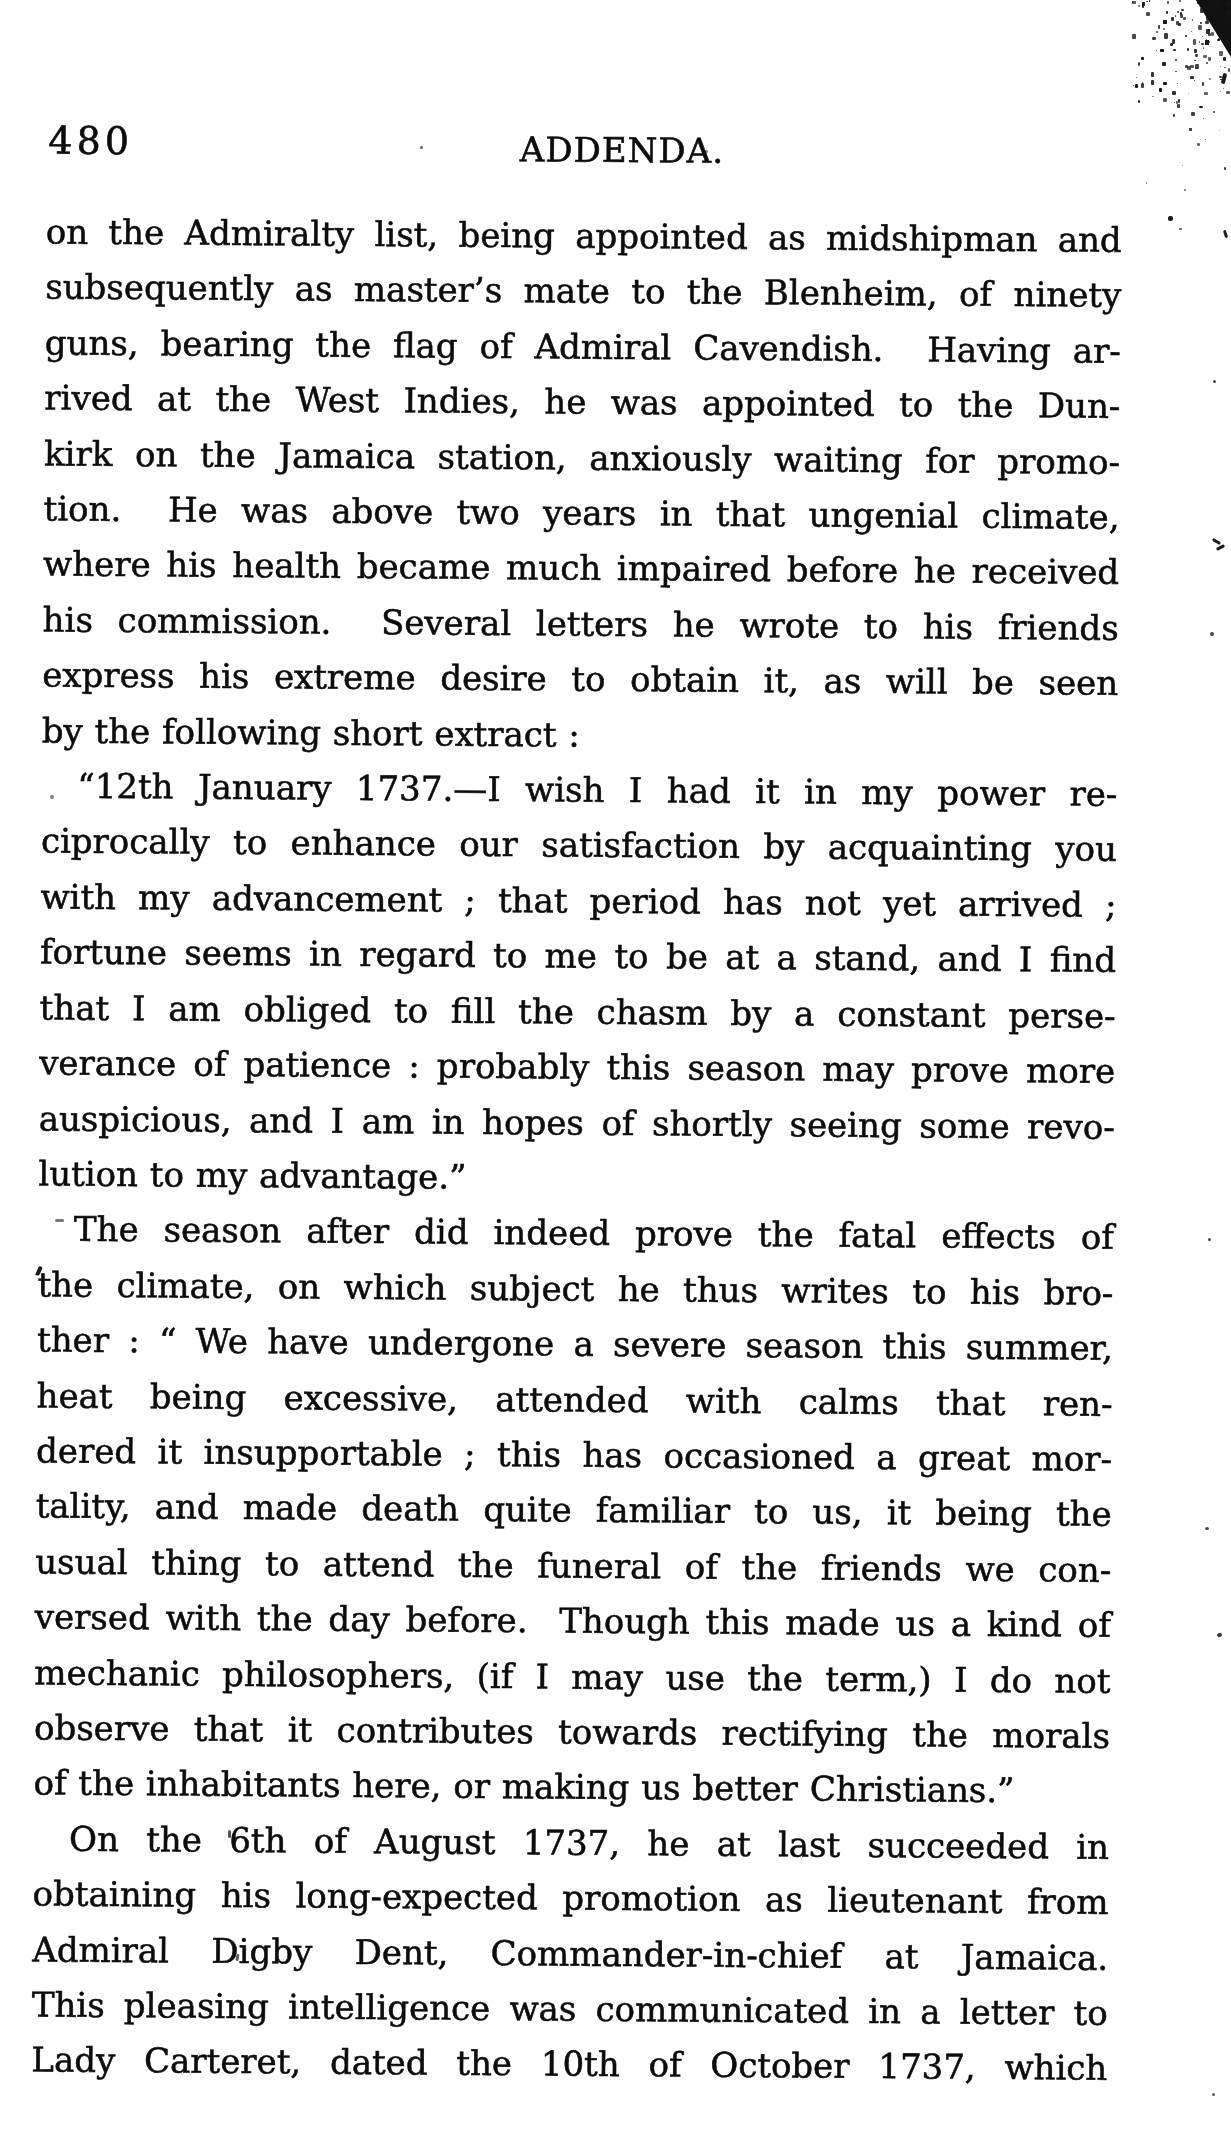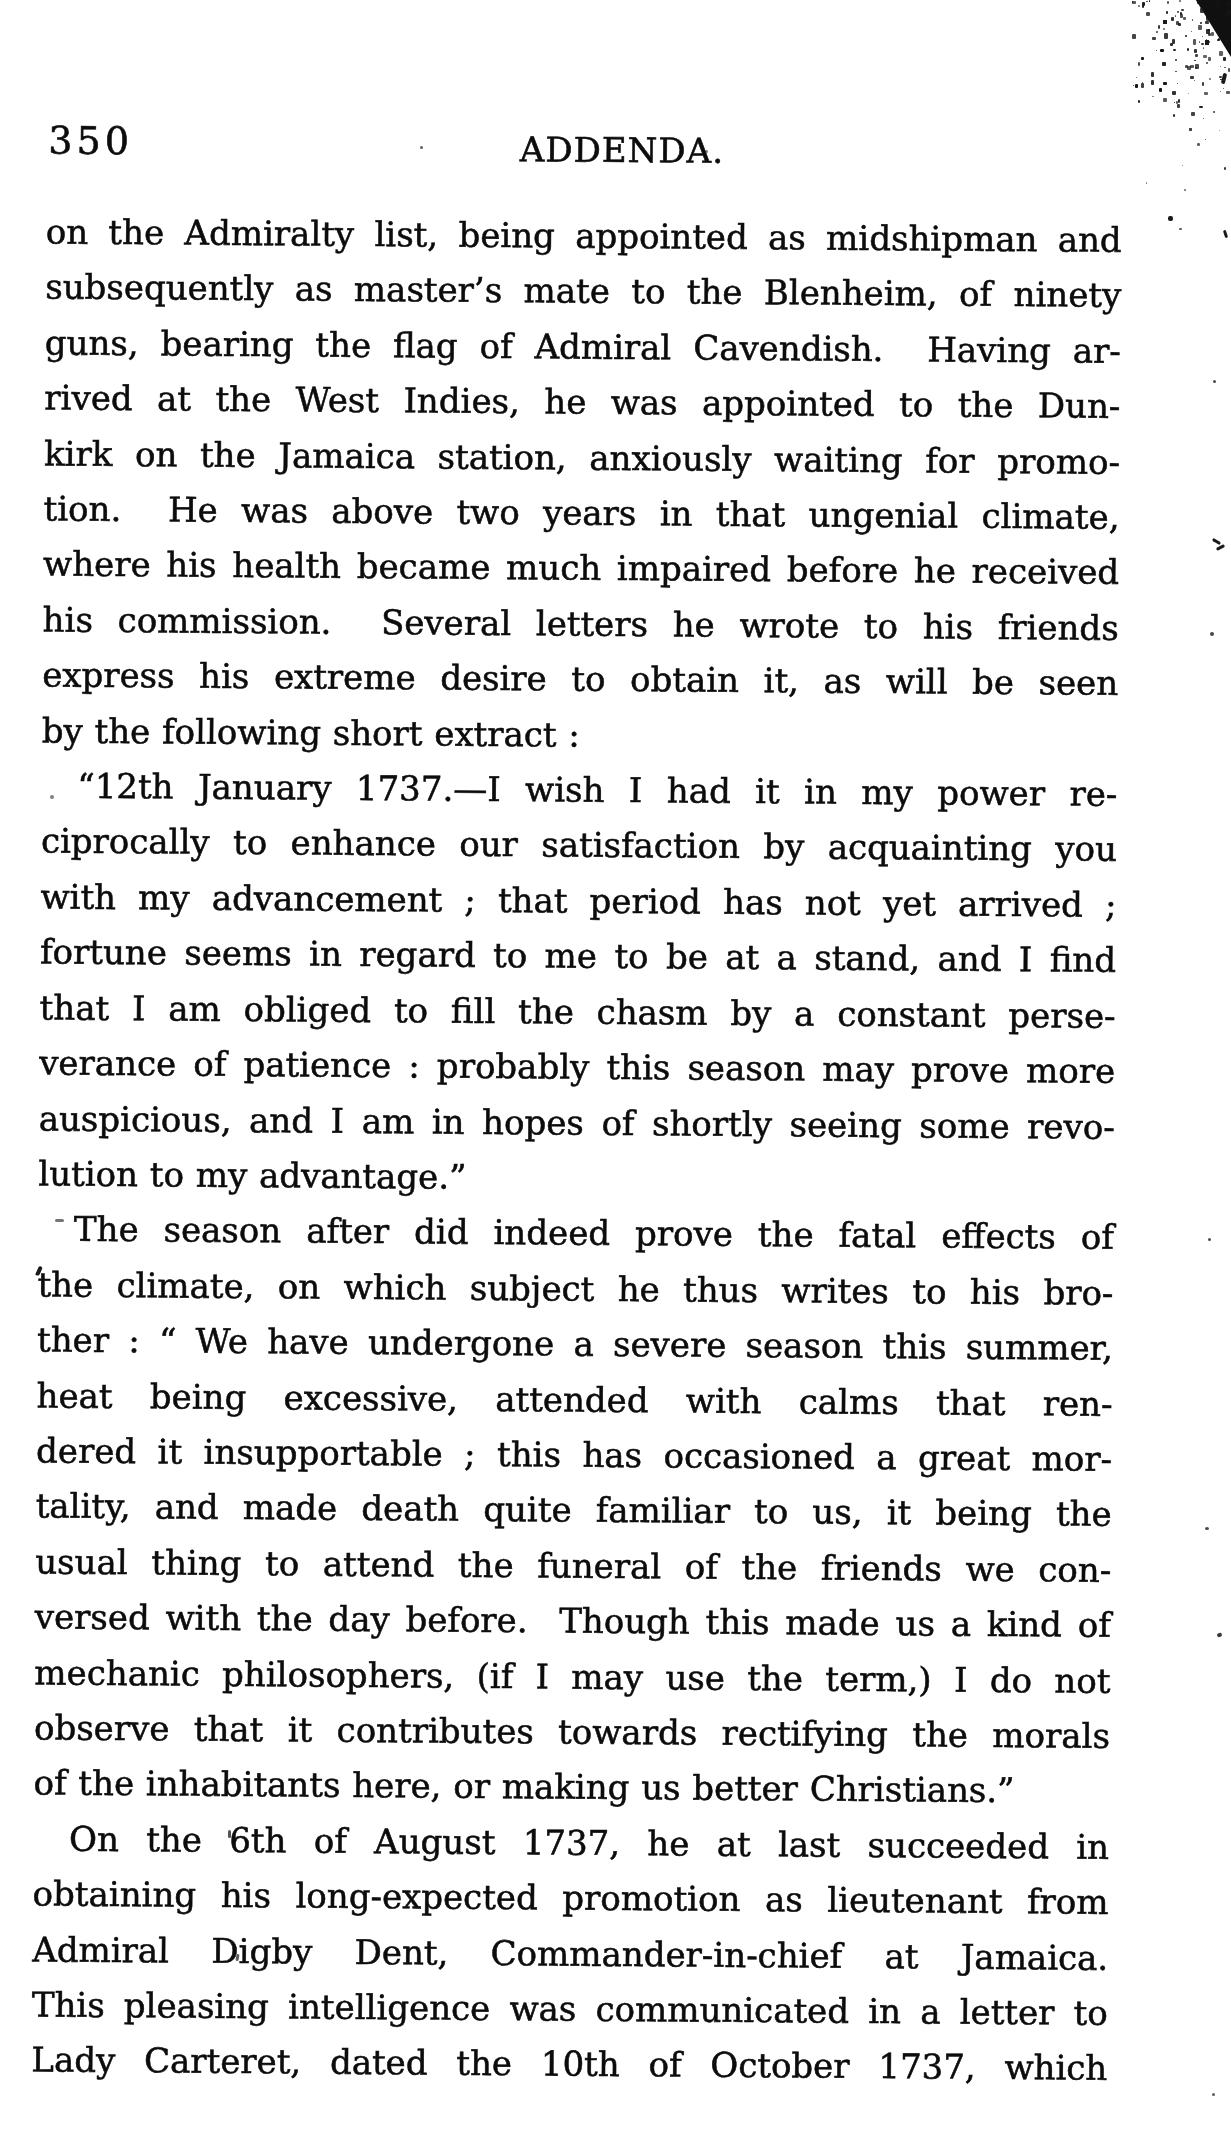--- a/index.html
+++ b/index.html
@@ -54,21 +54,21 @@
   .dot{position:absolute;background:#141414;border-radius:1px;}
   .speck{position:absolute;background:#1a1a1a;}
 </style>
 </head>
 <body>
 
 <div id="sheet">
 
   <div id="tilt">
 
-    <div class="folio">350</div>
+    <div class="folio">480</div>
 
     <div class="running-header">ADDENDA.</div>
 
     <div class="text-block">
         <div class="line">on the Admiralty list, being appointed as midshipman and</div>
         <div class="line">subsequently as master’s mate to the Blenheim, of ninety</div>
         <div class="line">guns, bearing the flag of Admiral Cavendish.  Having ar-</div>
         <div class="line">rived at the West Indies, he was appointed to the Dun-</div>
         <div class="line">kirk on the Jamaica station, anxiously waiting for promo-</div>
         <div class="line">tion.  He was above two years in that ungenial climate,</div>

